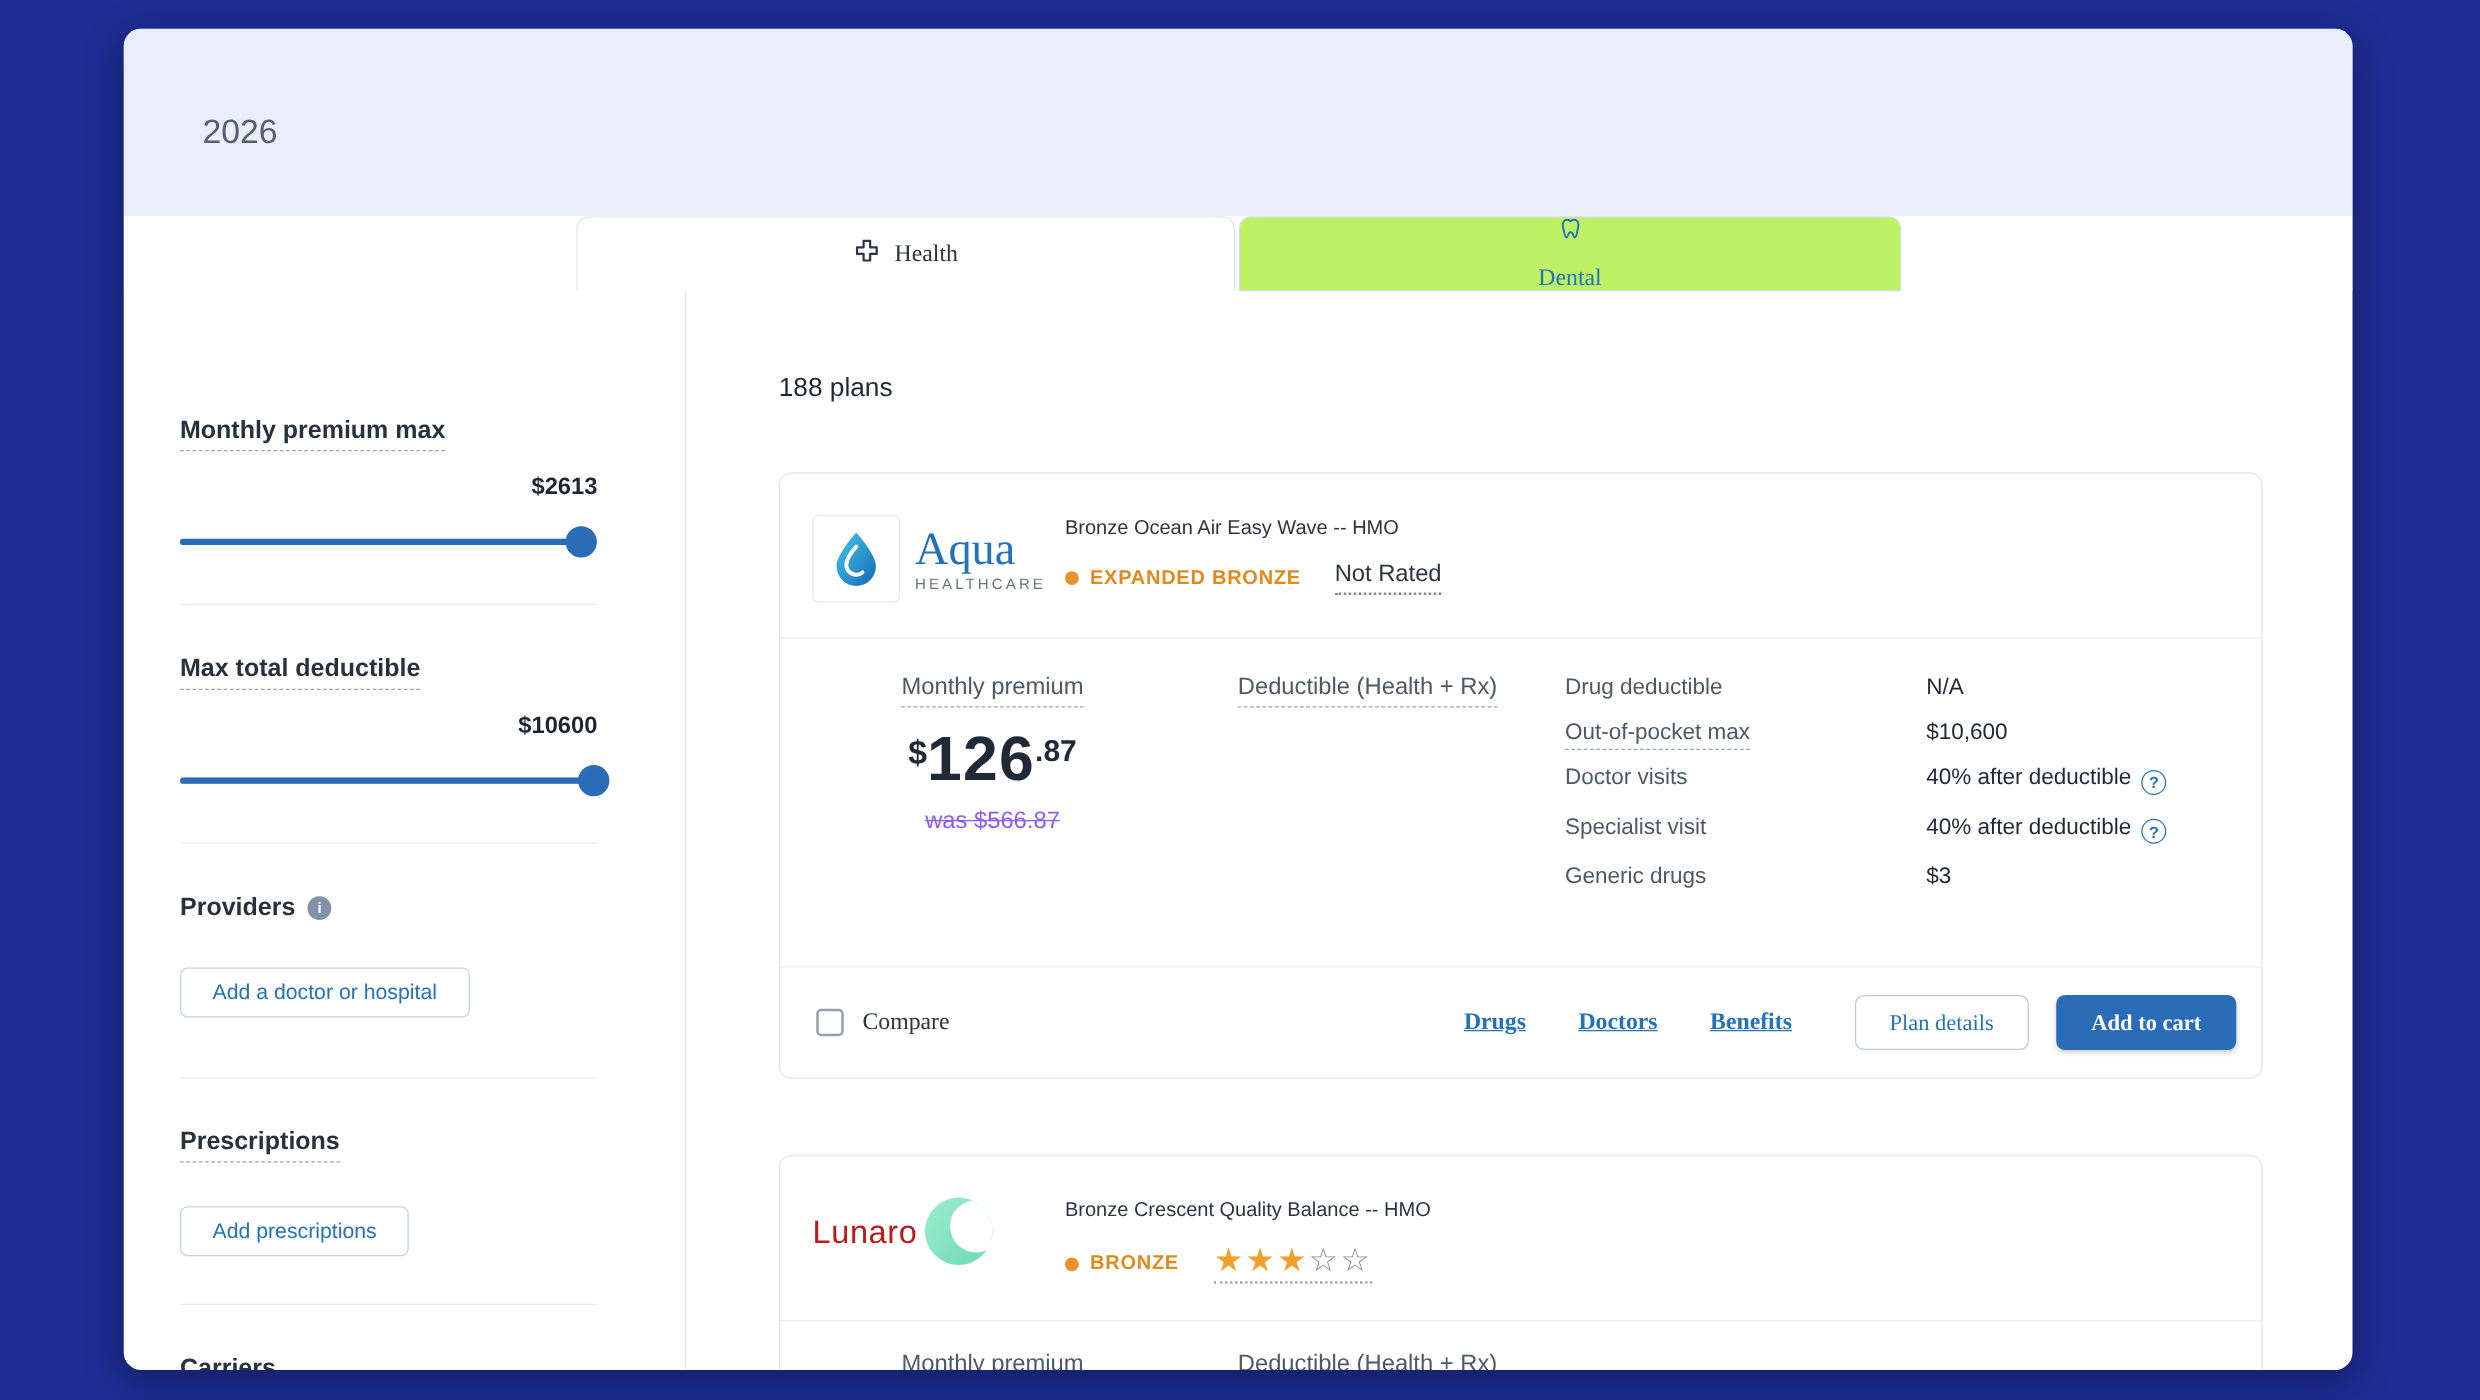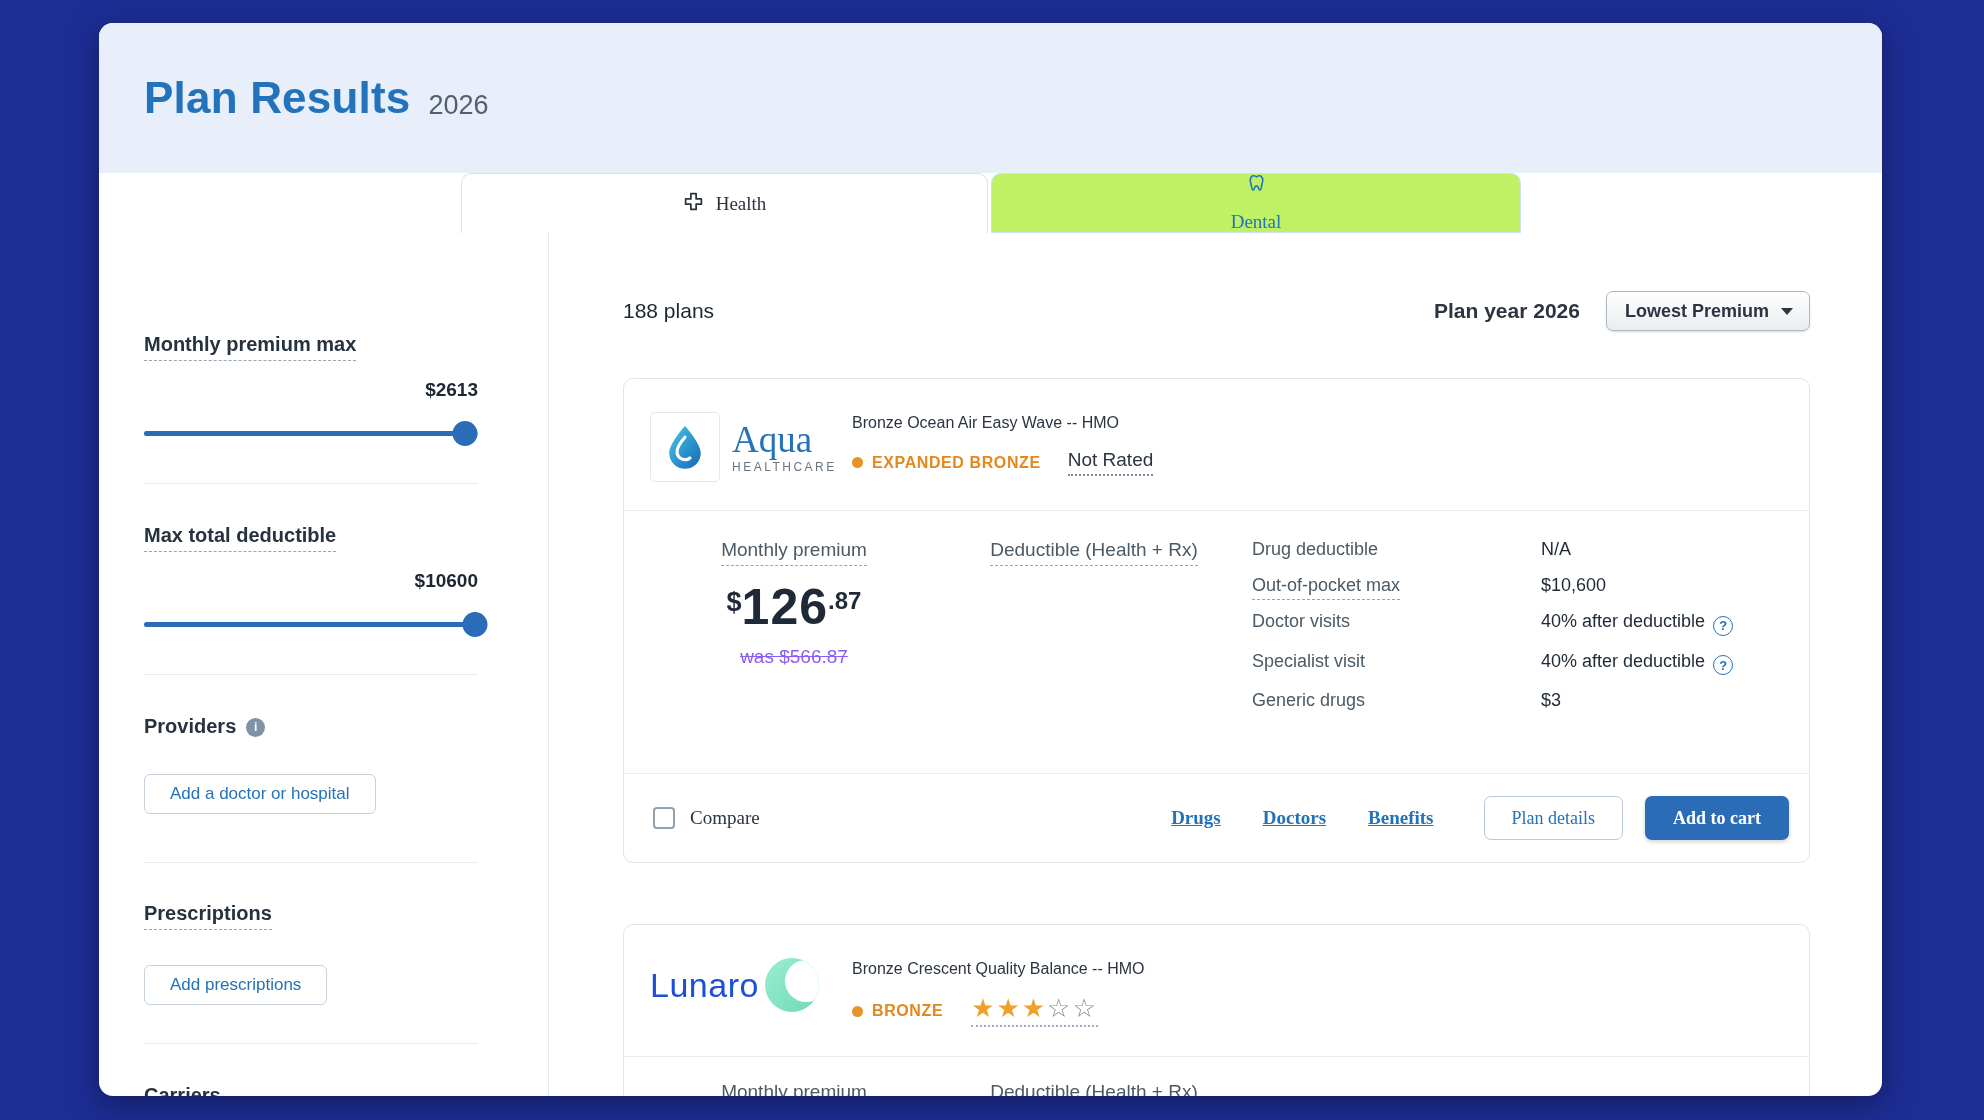--- a/index.html
+++ b/index.html
@@ -61,21 +61,21 @@
   .card1 { margin-top:47px; }
   .card2 { margin-top:61px; height:480px; }
   .card-head { height:132px; border-bottom:1px solid #e8edf2; display:flex; align-items:flex-start;
                padding:33px 0 0 26px; }
   .logo-box { width:202px; display:flex; align-items:center; flex-shrink:0; }
   .drop-tile { width:70px; height:70px; border:1px solid #e3e9ef; border-radius:5px;
                display:flex; align-items:center; justify-content:center; }
   .aqua-txt { margin-left:12px; }
   .aqua-name { font-family:"Liberation Serif", serif; font-size:37px; color:#2472b8; line-height:1; }
   .aqua-sub  { font-size:12px; color:#68747e; letter-spacing:2.5px; margin-top:2px; }
-  .lunaro-name { font-size:34px; color:#1d4ed8; letter-spacing:.5px; }
+  .lunaro-name { font-size:26px; color:#b91c1c; letter-spacing:.5px; }
   .crescent { position:relative; width:54px; height:54px; border-radius:50%; margin-left:6px;
               background:linear-gradient(135deg,#9beed0,#6fd9b6); overflow:hidden; }
   .crescent::after { content:""; position:absolute; width:42px; height:42px; border-radius:50%;
                      background:#fff; right:-8px; top:2px; }
   .plan-info { padding-top:2px; }
   .plan-name { font-size:16px; color:#2b3440; }
   .tier-row { display:flex; align-items:center; margin-top:17px; }
   .tier-dot { width:11px; height:11px; border-radius:50%; background:#e8922c; margin-right:9px; }
   .tier-label { font-size:16px; font-weight:700; color:#e1891d; letter-spacing:.6px; }
   .not-rated { font-size:19px; color:#2b3440; margin-left:27px; border-bottom:2px dotted #7d8b98;
@@ -123,21 +123,20 @@
   .mt47 { margin-top:47px; } .mt40 { margin-top:40px; } .mt39 { margin-top:39px; }
   .mt38 { margin-top:38px; } .mt36 { margin-top:36px; } .mt35 { margin-top:35px; } .mt48 { margin-top:48px; }
   .card2 .card-body { padding-top:24px; }
 </style>
 </head>
 <body>
 
 <div class="panel">
 
   <div class="hdr">
-    <span class="title">Plan Results</span>
     <span class="year">2026</span>
   </div>
 
   <div class="tabbar">
     <div class="tab tab-health">
       <span>
         <svg width="21" height="21" viewBox="0 0 24 24">
             <path d="M9 3h6v6h6v6h-6v6H9v-6H3V9h6z" fill="none" stroke="#2b3440" stroke-width="2" stroke-linejoin="round"></path>
           </svg>
       </span>
@@ -196,27 +195,20 @@
           <span class="sideh dashed">Carriers</span>
         </div>
 
       </div>
     </div>
 
     <div class="main">
 
       <div class="toolbar">
         <span class="count">188 plans</span>
-        <div class="toolbar-right">
-          <span class="plan-year">Plan year 2026</span>
-          <button class="sort-btn">
-            <span>Lowest Premium</span>
-            <span class="caret"></span>
-          </button>
-        </div>
       </div>
 
       <div class="card card1">
         <div class="card-head">
           <div class="logo-box">
             <div class="drop-tile">
               <svg width="48" height="48" viewBox="0 0 32 32">
                 <defs>
                     <linearGradient id="aq" x1="0" y1="0" x2="1" y2="1">
                   <stop offset="0" stop-color="#45c8e8"></stop>

